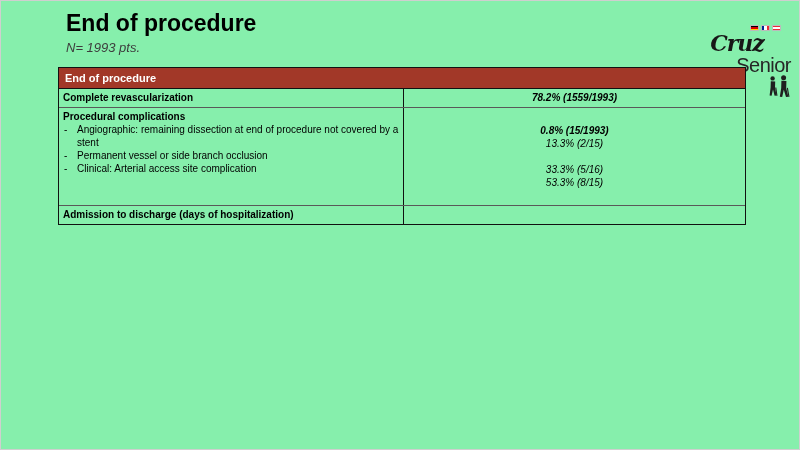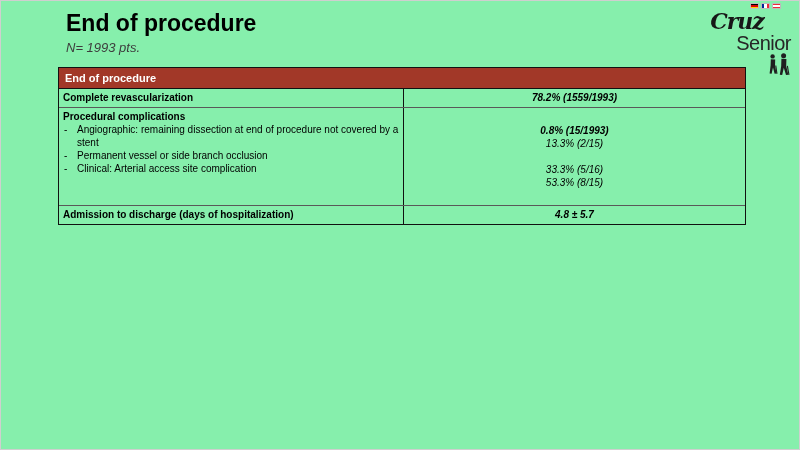--- a/index.html
+++ b/index.html
@@ -6,21 +6,21 @@
   body{font-family:"Liberation Sans",sans-serif;color:#000;}
   .slide{position:relative;width:800px;height:450px;background:#86efac;
          border:1px solid #cfcfcf;box-sizing:border-box;overflow:hidden;}
 
   
   .title-block{position:absolute;left:65px;top:8px;}
   .slide-title{font-size:23px;font-weight:bold;letter-spacing:0;line-height:28px;color:#000;}
   .slide-subtitle{font-size:13px;color:#3d3d3d;line-height:19px;margin-top:1px;font-style:italic;}
 
   
-  .logo{position:absolute;top:2px;right:8px;width:100px;text-align:center;line-height:1;}
+  .logo{position:absolute;top:24px;right:8px;width:100px;text-align:center;line-height:1;}
   .logo-flags{display:flex;gap:2px;justify-content:flex-end;margin:0 10px 1px 0;}
   .flag{width:9px;height:6px;display:inline-block;border:0.5px solid #bbb;box-sizing:border-box;}
   .flag-de{background:linear-gradient(180deg,#000 0 33%,#d00 33% 66%,#ffce00 66% 100%);}
   .flag-fr{background:linear-gradient(90deg,#002395 0 33%,#fff 33% 66%,#ed2939 66% 100%);}
   .flag-at{background:linear-gradient(180deg,#ed2939 0 33%,#fff 33% 66%,#ed2939 66% 100%);}
   .logo-cruz{font-family:"DejaVu Serif",serif;font-style:italic;font-weight:bold;
              font-size:22px;color:#171717;letter-spacing:-1px;margin-right:8px;}
   .logo-senior-row{display:flex;align-items:flex-end;justify-content:flex-end;margin-top:1px;flex-direction:column;}
   .logo-senior{font-size:20px;color:#262626;letter-spacing:-0.5px;}
   .logo-people{margin-left:1px;}
@@ -106,17 +106,16 @@
         <div class="t-line bold">0.8% (15/1993)</div>
         <div class="t-line">13.3% (2/15)</div>
         <div class="t-line"></div>
         <div class="t-line">33.3% (5/16)</div>
         <div class="t-line">53.3% (8/15)</div>
       </div>
     </div>
 
     <div class="t-row t-simple">
       <div class="t-cell-l bold">Admission to discharge (days of hospitalization)</div>
-      <div class="t-cell-r bold">4.8 ± 5.7</div>
     </div>
   </div>
 
 </div>
 
 </body></html>

